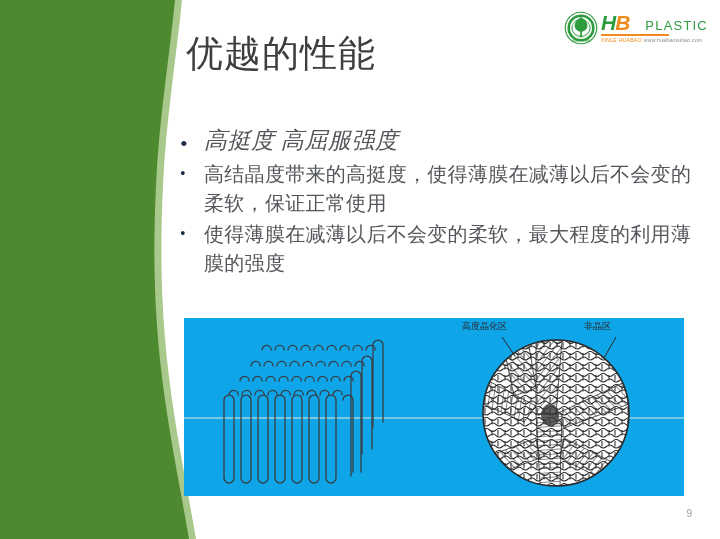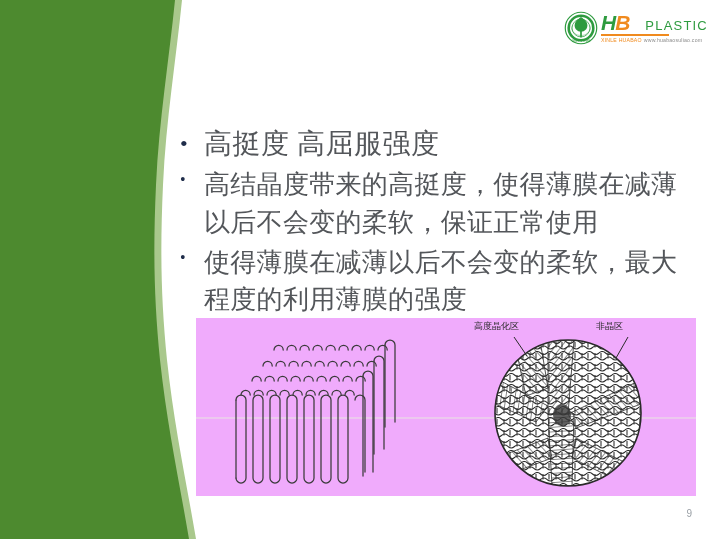--- a/index.html
+++ b/index.html
@@ -122,45 +122,46 @@
     flex: 1 1 auto;
   }
 
   .lvl1 { margin-bottom: 4px; }
   .lvl1 .bullet-dot {
     font-size: 22px;
     padding-top: 7px;
     width: 24px;
   }
   .lvl1 .bullet-text {
-    font-size: 28px;
+    font-size: 23px;
     line-height: 1.3;
     letter-spacing: 0.5px;
+    font-style: italic;
   }
 
   .lvl2 { margin-bottom: 2px; }
   .lvl2 .bullet-dot {
     font-size: 16px;
     padding-top: 6px;
     width: 24px;
   }
   .lvl2 .bullet-text {
-    font-size: 26px;
+    font-size: 20px;
     line-height: 1.45;
     letter-spacing: 0.3px;
   }
 
   
   .figure {
     position: absolute;
-    left: 196px;
+    left: 184px;
     top: 318px;
     width: 500px;
     height: 178px;
-    background: #f0abfc;
+    background: #0ea5e9;
   }
   .figure svg { display: block; }
 
   .fig-label {
     position: absolute;
     font-family: "Liberation Serif", "DejaVu Serif", serif;
     font-size: 9px;
     color: #2b2b2b;
     white-space: nowrap;
   }
@@ -209,20 +210,21 @@
           <span class="logo-hb logo-b">B</span>
         <span class="logo-plastic">PLASTIC</span>
       </div>
       <div class="logo-rule"></div>
       <div class="logo-sub">
         <span>XINLE HUABAO</span><span class="url">www.huabaosuliao.com</span>
       </div>
     </div>
   </div>
 
+  <div class="title">优越的性能</div>
 
   <div class="body">
 
     <div class="bullet-row lvl1">
       <span class="bullet-dot">•</span>
       <span class="bullet-text">高挺度  高屈服强度</span>
     </div>
 
     <div class="bullet-row lvl2">
       <span class="bullet-dot">•</span>

